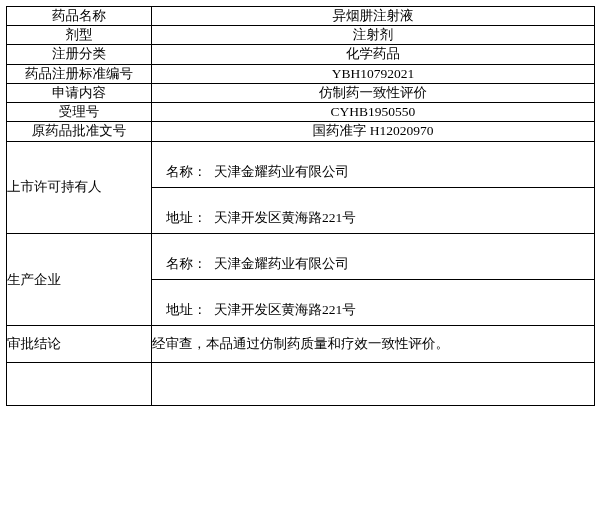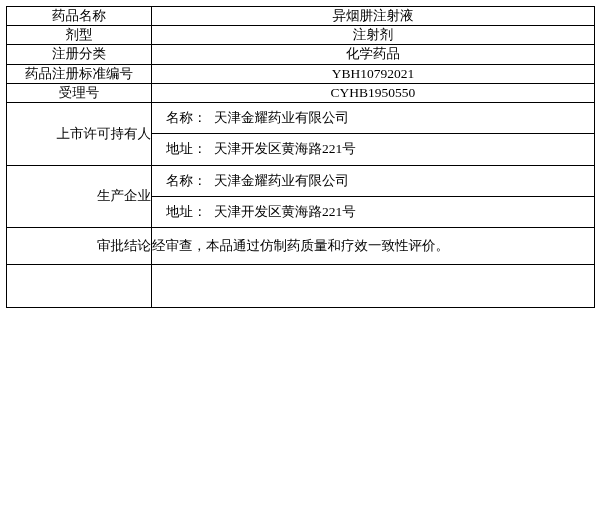--- a/index.html
+++ b/index.html
@@ -64,29 +64,30 @@
   }
   table.sub-table tr:last-child td {
     border-bottom: none;
   }
   .sub-key {
     display: inline-block;
     width: 48px;
   }
   .sub-val {
     display: inline-block;
+    margin-top: 15px;
   }
   td.conclusion-cell {
     text-align: left;
     padding: 10px 0 10px 14px;
     height: 36px;
     margin-left: 8px;
   }
   td.tall-label {
-    text-align: right;
+    text-align: left;
     padding: 4px;
   }
   td.blank-cell {
     height: 42px;
   }
 </style>
 </head>
 <body>
 
 <div class="page">
@@ -102,22 +103,30 @@
       </tr>
       <tr>
         <td class="label-cell">注册分类</td>
         <td class="value-cell">化学药品</td>
       </tr>
       <tr>
         <td class="label-cell">药品注册标准编号</td>
         <td class="value-cell">YBH10792021</td>
       </tr>
       <tr>
+        <td class="label-cell">申请内容</td>
+        <td class="value-cell">仿制药一致性评价</td>
+      </tr>
+      <tr>
         <td class="label-cell">受理号</td>
         <td class="value-cell">CYHB1950550</td>
+      </tr>
+      <tr>
+        <td class="label-cell">原药品批准文号</td>
+        <td class="value-cell">国药准字 H12020970</td>
       </tr>
 
       <tr>
         <td class="label-cell tall-label">上市许可持有人</td>
         <td class="sub-cell">
           <table class="sub-table">
             <tbody>
               <tr>
                 <td>
                   <span class="sub-key">名称：</span><span class="sub-val">天津金耀药业有限公司</span>

